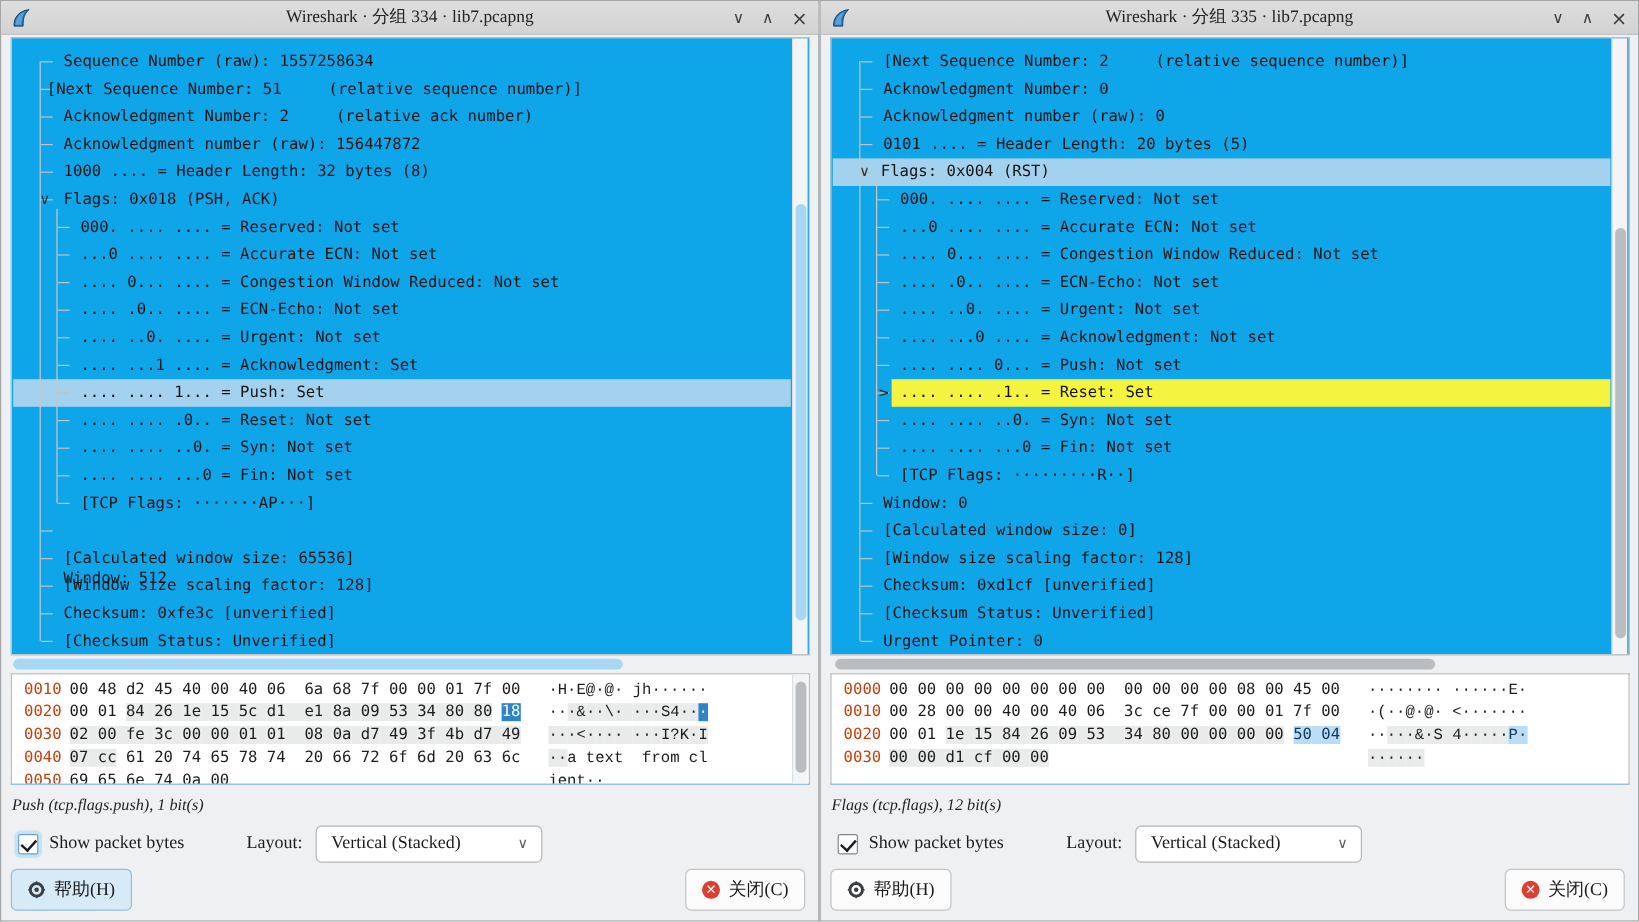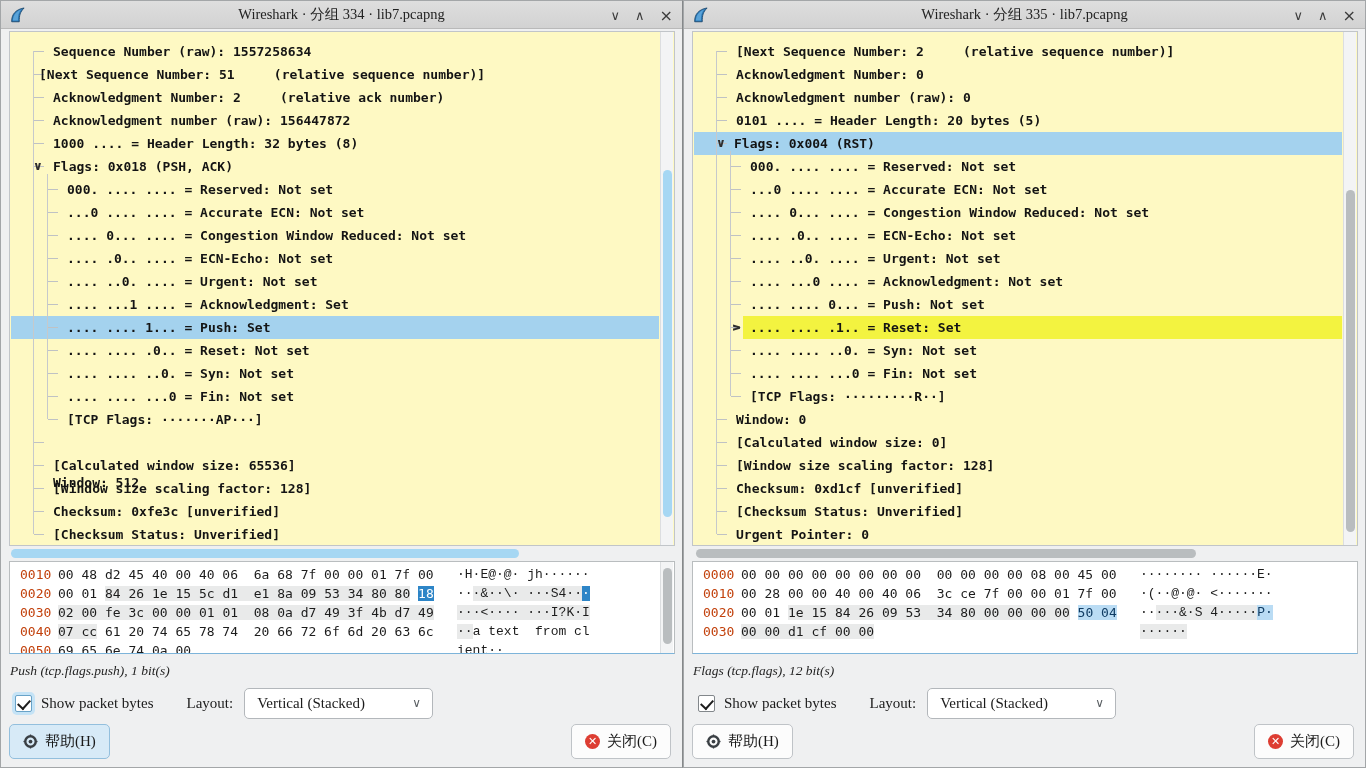--- a/index.html
+++ b/index.html
@@ -15,23 +15,23 @@
               background:linear-gradient(#dedede,#d2d2d2); border-bottom:1px solid #b9b9b9; }
   .tb-title { position:absolute; left:0; right:0; text-align:center; line-height:27px;
               font-size:14.5px; color:#222; white-space:pre; }
   .app-icon { position:absolute; left:8px; top:5px; width:18px; height:18px; }
   .tb-btns { position:absolute; right:9px; top:0; height:28px; display:flex; gap:15px;
              align-items:center; font-size:13px; color:#3c3c3c; z-index:3;
              font-family:"DejaVu Sans", sans-serif; }
   .tb-btns span { cursor:default; }
 
   
-  .tree { position:absolute; left:8px; top:30px; width:666px; height:515px; background:#fef9c3;
+  .tree { position:absolute; left:8px; top:30px; width:666px; height:515px; background:#0ea5e9;
           border:1px solid #c1c5c9; overflow:hidden;
-          font-family:"DejaVu Sans Mono", monospace; font-size:13px; color:#141414;font-weight:bold; }
+          font-family:"DejaVu Sans Mono", monospace; font-size:13px; color:#141414; }
   .trow { position:absolute; left:1px; right:15px; height:23px; }
   .trow .ttext { position:absolute; top:0; line-height:23px; white-space:pre; z-index:1; }
   .trow.selected::before { content:""; position:absolute; left:0; right:0; top:0; bottom:0;
                            background:#a4d2ee; }
   .trow.flag::before { content:""; position:absolute; left:49px; right:0; top:0; bottom:0;
                        background:#f3f340; }
   .tick { position:absolute; top:11px; width:10px; border-top:1px solid #bfc2c4; }
   .guide { position:absolute; width:0; border-left:1px solid #c6c9cb; }
   .exp { position:absolute; top:0; line-height:23px; font-size:12px; color:#2e2e2e; z-index:2;
          font-family:"DejaVu Sans", sans-serif; }
@@ -60,21 +60,21 @@
   
   .status { position:absolute; left:9px; top:662px; font-style:italic; font-size:13.5px; color:#1f1f1f; }
   .controls { position:absolute; left:14px; top:686px; height:32px; display:flex; align-items:center;
               font-size:15px; color:#1b1b1b; }
   .cb { width:17px; height:17px; background:#fff; border:1px solid #82878b; border-radius:2px;
         position:relative; flex:0 0 auto; }
   .cb.focus { box-shadow:0 0 0 3px #c5e3f6; border-color:#69a3c8; }
   .cb::after { content:""; position:absolute; left:4px; top:1px; width:6px; height:10px;
                border-right:2px solid #1d1d1d; border-bottom:2px solid #1d1d1d; transform:rotate(42deg); }
   .cb-label { margin-left:9px; }
-  .layout-label { margin-left:33px; }
+  .layout-label { margin-left:52px; }
   .select { margin-left:11px; width:189px; height:31px; background:#fff; border:1px solid #b3b7bb;
             border-radius:5px; position:relative; line-height:29px; padding-left:12px; }
   .select .chev { position:absolute; right:11px; top:0; line-height:29px; font-size:12px; color:#5a5f63;
                   font-family:"DejaVu Sans", sans-serif; }
   .btn { position:absolute; top:723px; height:35px; display:flex; align-items:center; gap:7px;
          padding:0 13px; background:#fcfcfc; border:1px solid #bfc3c7; border-radius:5px;
          font-size:15px; color:#1a1a1a; }
   .btn.help { left:8px; }
   .btn.help.focus { background:#d7eaf7; border-color:#93bfdd; }
   .btn.close { right:11px; }

